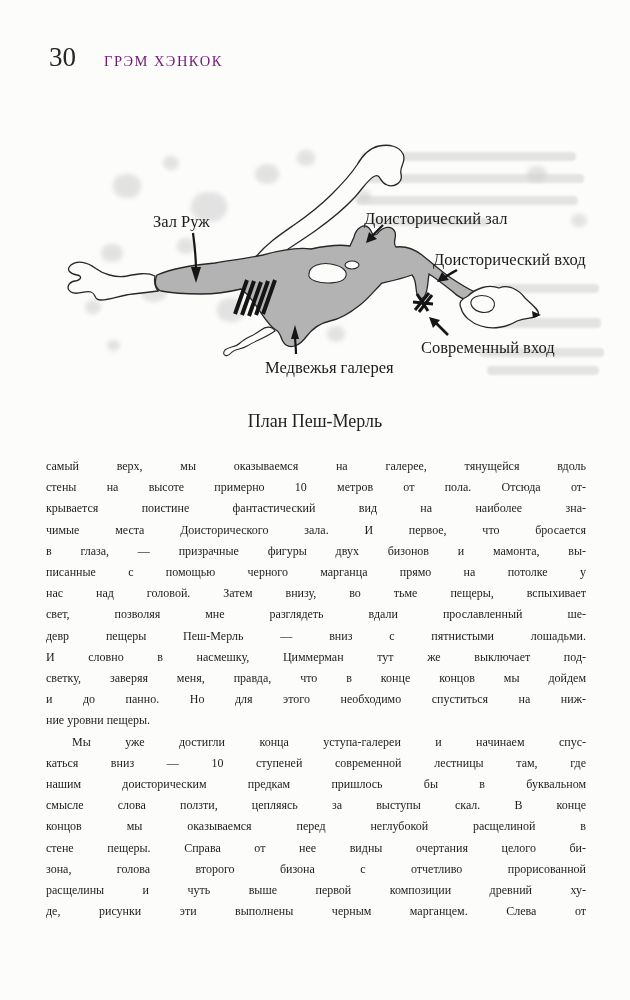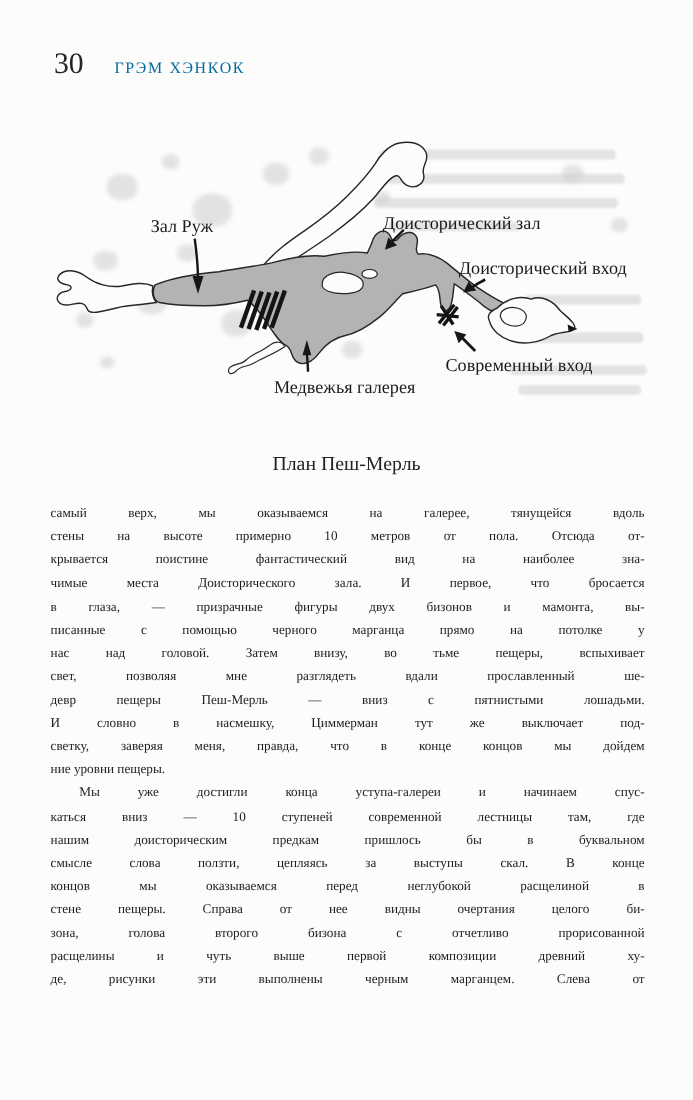--- a/index.html
+++ b/index.html
@@ -6,22 +6,22 @@
   .page{
     position:relative;width:630px;height:1000px;
     background:#fcfcfb;overflow:hidden;
     font-family:"Liberation Serif", serif;color:#1f1f1f;
   }
   .pagehead{
     position:absolute;left:49px;top:42px;
     display:flex;align-items:baseline;gap:28px;
   }
   .pnum{font-size:27px;color:#262626;}
-  .rtitle{font-size:14.5px;letter-spacing:1.5px;color:#0369a1;}
-  .diagram{position:absolute;left:35px;top:118px;width:560px;height:250px;margin:0;}
+  .rtitle{font-size:14.5px;letter-spacing:1.5px;color:#701a75;}
+  .diagram{position:absolute;left:35px;top:118px;width:560px;height:250px;margin:16px;}
   .speckles{position:absolute;inset:0;z-index:0;}
   .spk{position:absolute;background:#cacaca;border-radius:46%;filter:blur(2px);opacity:.5;}
   .bar{position:absolute;background:#d0d0d0;border-radius:4px;filter:blur(1.2px);opacity:.55;}
   .cave-svg{position:absolute;inset:0;z-index:1;}
   .lbl{font-family:"Liberation Serif", serif;font-size:16.5px;fill:#1b1b1b;}
   .outline{fill:#fcfcfb;stroke:#272727;stroke-width:1.3;}
   .gray{fill:#b3b3b3;stroke:#272727;stroke-width:1.3;}
   .hole{fill:#fcfcfb;stroke:#272727;stroke-width:1.1;}
   .hatch{stroke:#141414;stroke-width:4;fill:none;}
   .hatch2{stroke:#141414;stroke-width:3;fill:none;}
@@ -174,20 +174,21 @@
       <div class="bline">стены на высоте примерно 10 метров от пола. Отсюда от-</div>
       <div class="bline">крывается поистине фантастический вид на наиболее зна-</div>
       <div class="bline">чимые места Доисторического зала. И первое, что бросается</div>
       <div class="bline">в глаза, — призрачные фигуры двух бизонов и мамонта, вы-</div>
       <div class="bline">писанные с помощью черного марганца прямо на потолке у</div>
       <div class="bline">нас над головой. Затем внизу, во тьме пещеры, вспыхивает</div>
       <div class="bline">свет, позволяя мне разглядеть вдали прославленный ше-</div>
       <div class="bline">девр пещеры Пеш-Мерль — вниз с пятнистыми лошадьми.</div>
       <div class="bline">И словно в насмешку, Циммерман тут же выключает под-</div>
       <div class="bline">светку, заверяя меня, правда, что в конце концов мы дойдем</div>
+      <div class="bline">и до панно. Но для этого необходимо спуститься на ниж-</div>
       <div class="bline noj">ние уровни пещеры.</div>
       <div class="bline ind">Мы уже достигли конца уступа-галереи и начинаем спус-</div>
       <div class="bline">каться вниз — 10 ступеней современной лестницы там, где</div>
       <div class="bline">нашим доисторическим предкам пришлось бы в буквальном</div>
       <div class="bline">смысле слова ползти, цепляясь за выступы скал. В конце</div>
       <div class="bline">концов мы оказываемся перед неглубокой расщелиной в</div>
       <div class="bline">стене пещеры. Справа от нее видны очертания целого би-</div>
       <div class="bline">зона, голова второго бизона с отчетливо прорисованной</div>
       <div class="bline">расщелины и чуть выше первой композиции древний ху-</div>
       <div class="bline">де, рисунки эти выполнены черным марганцем. Слева от</div>

